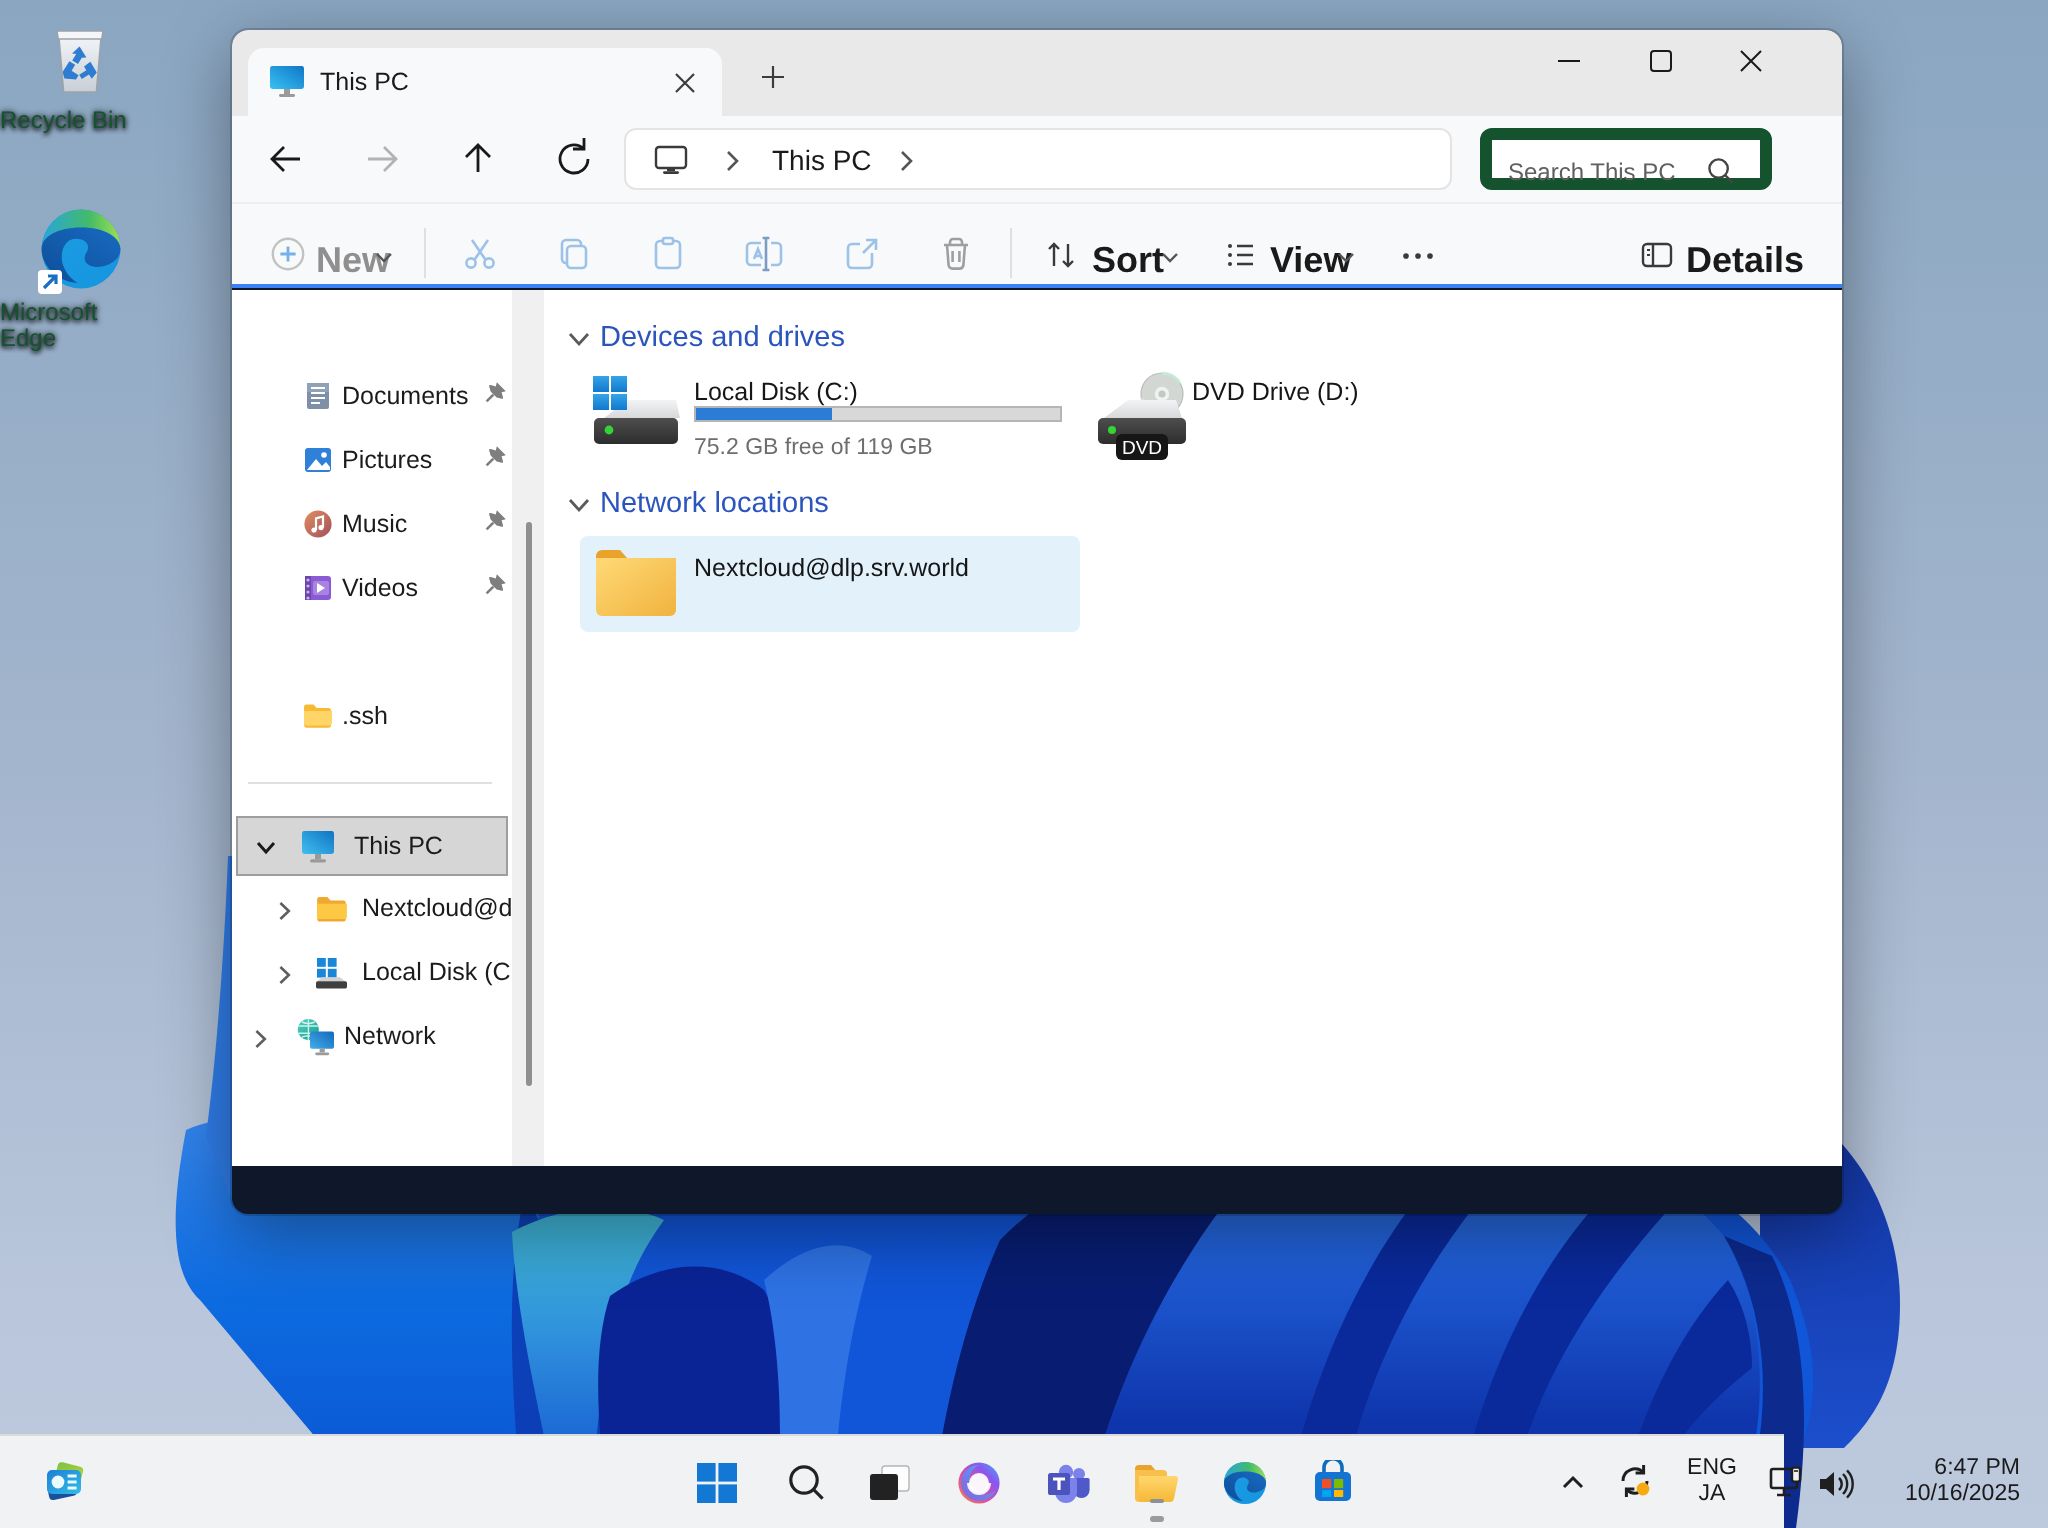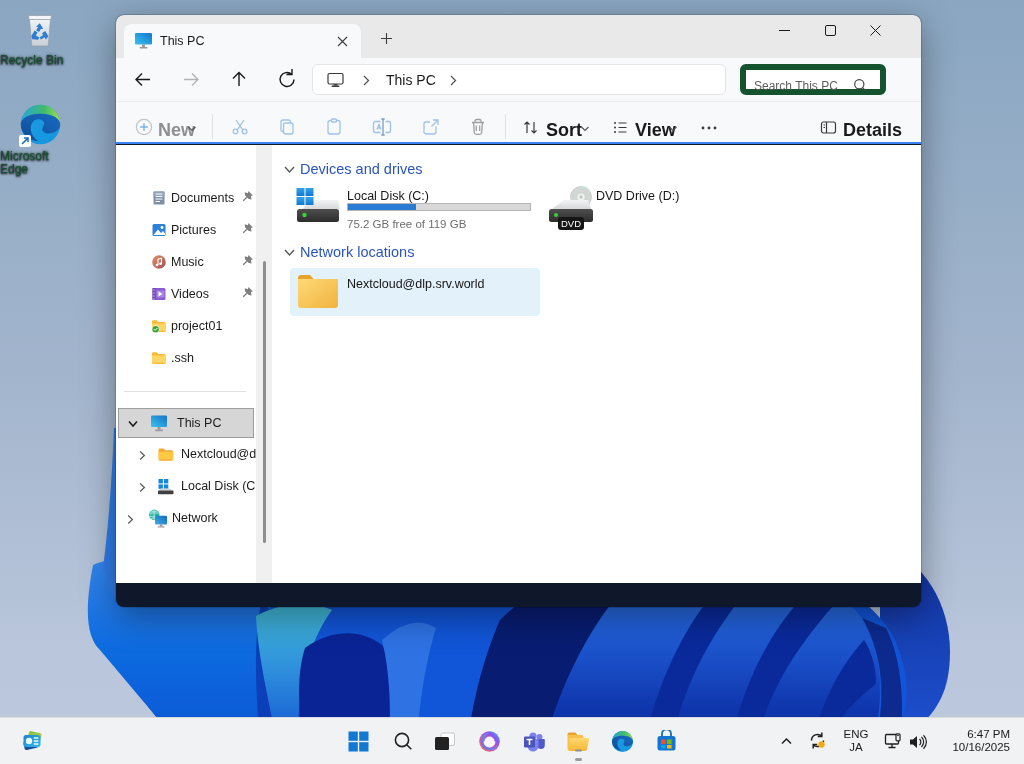--- a/index.html
+++ b/index.html
@@ -33,21 +33,21 @@
 .srow .pin { position:absolute; left:124px; top:7px; width:12px; height:16px; }
 #scrollbar { position:absolute; left:140px; top:130px; width:16px; bottom:24px; background:#f0f0f0; }
 #thumb { position:absolute; left:6.5px; top:116px; width:3px; height:282px; background:#8f8f8f; border-radius:2px; }
 #content { position:absolute; left:156px; top:130px; right:0; bottom:24px; background:#fff; }
 .ghead { position:absolute; left:127px; font-size:14.5px; color:#2b55bd; }
 .gchev { position:absolute; left:167px; width:13px; height:13px; }
 .tile { position:absolute; width:250px; height:48px; border-radius:4px; }
 .tile .tlbl { position:absolute; left:57px; top:3px; font-size:12.5px; color:#161616; white-space:nowrap; }
 #statusbar { position:absolute; left:0; bottom:0; width:100%; height:24px; background:#fff; border-top:1px solid #ececec; font-size:12px; color:#3a3a3a; }
 
-#taskbar { position:absolute; left:0; top:717px; width:1024px; height:47px; background:#f1f2f4; border-top:1px solid #dadada; }
+#taskbar { position:absolute; left:0; top:717px; width:892px; height:47px; background:#f1f2f4; border-top:1px solid #dadada; }
 .tbi { position:absolute; top:0; }
 .trtxt { font-size:11.5px; color:#1a1a1a; text-align:center; line-height:13px; }
 </style>
 </head>
 <body>
 <svg id="wall" width="1024" height="764" viewBox="0 0 1024 764">
   <defs>
     <linearGradient id="sky" x1="0" y1="0" x2="0" y2="1">
       <stop offset="0" stop-color="#8aa6c1"></stop>
       <stop offset="0.5" stop-color="#a3b5cd"></stop>
@@ -357,30 +357,20 @@
           </g>
           <rect x="5.5" y="4.5" width="8" height="7" rx="1" fill="#fff" opacity="0.25"></rect>
           <path d="M7.5 5.5 l4 2.5 -4 2.5 Z" fill="#fff"></path>
         </svg>
       <div class="stx">Videos</div>
       <svg class="pin" width="12" height="16" viewBox="0 0 12 16">
           <path d="M6.4 1.1 L10.9 5.6 L8.8 6.1 L9.5 8.6 Q9.7 9.6 8.9 9.4 L6.3 8.7 L3.3 5.7 L2.6 3.1 Q2.4 2.3 3.4 2.5 L5.9 3.2 Z" fill="#7e7e7e"></path>
           <path d="M4.7 7.3 L1.3 10.7" stroke="#7e7e7e" stroke-width="1.3" fill="none"></path>
         </svg>
     </div>
-    <div class="srow" style="top:166px;">
-      <svg class="sic" width="16" height="16" viewBox="0 0 16 16">
-          <path d="M1 3.5 a1.2 1.2 0 0 1 1.2 -1.2 h3.6 l1.5 1.7 h6 a1.2 1.2 0 0 1 1.2 1.2 v7.5 a1.2 1.2 0 0 1 -1.2 1.2 h-11 a1.2 1.2 0 0 1 -1.2 -1.2 Z" fill="#f8ba35"></path>
-          <path d="M1 5.5 h14 v6 a1.2 1.2 0 0 1 -1.2 1.2 h-11.6 a1.2 1.2 0 0 1 -1.2 -1.2 Z" fill="#ffd567"></path>
-          <circle cx="4.6" cy="11.2" r="3.6" fill="#fff"></circle>
-          <circle cx="4.6" cy="11.2" r="3.2" fill="#3aa336"></circle>
-          <path d="M2.9 11.2 l1.2 1.2 2.2 -2.4" stroke="#fff" stroke-width="1" fill="none"></path>
-        </svg>
-      <div class="stx">project01</div>
-    </div>
     <div class="srow" style="top:198px;">
       <svg class="sic" width="16" height="16" viewBox="0 0 16 16">
           <path d="M1 3.5 a1.2 1.2 0 0 1 1.2 -1.2 h3.6 l1.5 1.7 h6 a1.2 1.2 0 0 1 1.2 1.2 v7.5 a1.2 1.2 0 0 1 -1.2 1.2 h-11 a1.2 1.2 0 0 1 -1.2 -1.2 Z" fill="#f8ba35"></path>
           <path d="M1 5.5 h14 v6 a1.2 1.2 0 0 1 -1.2 1.2 h-11.6 a1.2 1.2 0 0 1 -1.2 -1.2 Z" fill="#ffd567"></path>
         </svg>
       <div class="stx">.ssh</div>
     </div>
     <div style="position:absolute; left:8px; top:246px; width:122px; height:1px; background:#e0e0e0;"></div>
     <div class="srow" style="top:263px; background:#d6d6d6; border:1px solid #9e9e9e;">
       <svg style="position:absolute;left:8px;top:9px;" width="12" height="12" viewBox="0 0 12 12">

